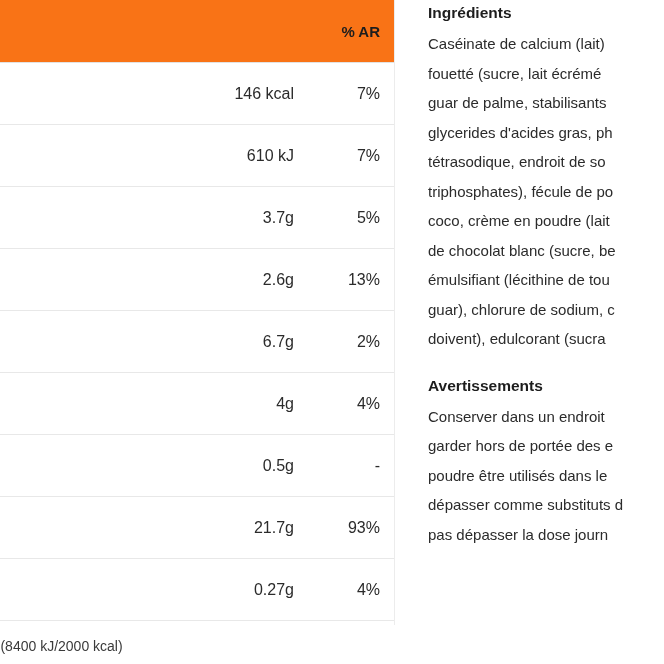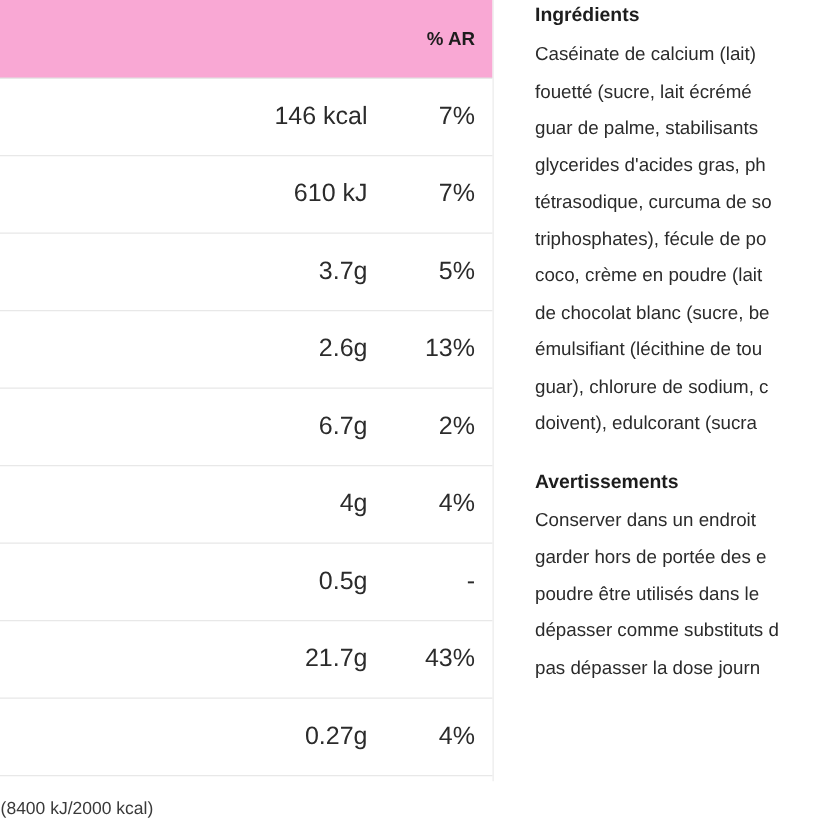--- a/index.html
+++ b/index.html
@@ -29,37 +29,37 @@
     top: 0;
     width: 434px;
   }
   table.nutrition {
     width: 100%;
     border-collapse: collapse;
     table-layout: fixed;
   }
   table.nutrition th,
   table.nutrition td {
-    font-size: 20px;
+    font-size: 16px;
     font-weight: normal;
     color: #2b2b2b;
     text-align: right;
     padding: 0 14px;
     height: 61px;
     vertical-align: middle;
     border-bottom: 1px solid #e8e8e8;
     white-space: nowrap;
     overflow: hidden;
   }
   table.nutrition thead th {
     font-weight: bold;
     font-size: 15px;
     color: #1d1d1d;
     height: 62px;
-    background: #f9a8d4;
+    background: #f97316;
     border-bottom: 1px solid #e2e2e2;
   }
   table.nutrition tbody tr:nth-child(odd) { background: #ffffff; }
   table.nutrition tbody tr:nth-child(even) { background: #ffffff; }
   col.c-label { width: 208px; }
   col.c-value { width: 140px; }
   col.c-ar    { width: 86px; }
   .cell-label { text-align: left; }
   .footnote {
     margin-top: 17px;
@@ -156,21 +156,21 @@
           <td>4%</td>
         </tr>
         <tr>
           <td class="cell-label"></td>
           <td>0.5g</td>
           <td>-</td>
         </tr>
         <tr>
           <td class="cell-label"></td>
           <td>21.7g</td>
-          <td>43%</td>
+          <td>93%</td>
         </tr>
         <tr>
           <td class="cell-label"></td>
           <td>0.27g</td>
           <td>4%</td>
         </tr>
       </tbody>
     </table>
     <div class="footnote">yen (8400 kJ/2000 kcal)</div>
   </div>
@@ -178,21 +178,21 @@
   <div class="divider"></div>
 
   <div class="info-panel">
 
     <div class="section-ingredients">
       <h3>Ingrédients</h3>
       <p class="body-text"><span>Caséinate de calcium (<b>lait</b>)</span>
 <span>fouetté (sucre, <b>lait</b> écrémé</span>
 <span>guar de palme, stabilisants</span>
 <span>glycerides d'acides gras, ph</span>
-<span>tétrasodique, curcuma de so</span>
+<span>tétrasodique, endroit de so</span>
 <span>triphosphates), fécule de po</span>
 <span>coco, crème en poudre (<b>lait</b></span>
 <span>de chocolat blanc (sucre, be</span>
 <span>émulsifiant (lécithine de tou</span>
 <span>guar), chlorure de sodium, c</span>
 <span>doivent), edulcorant (sucra</span></p>
     </div>
 
     <div class="section-warnings">
       <h3>Avertissements</h3>

